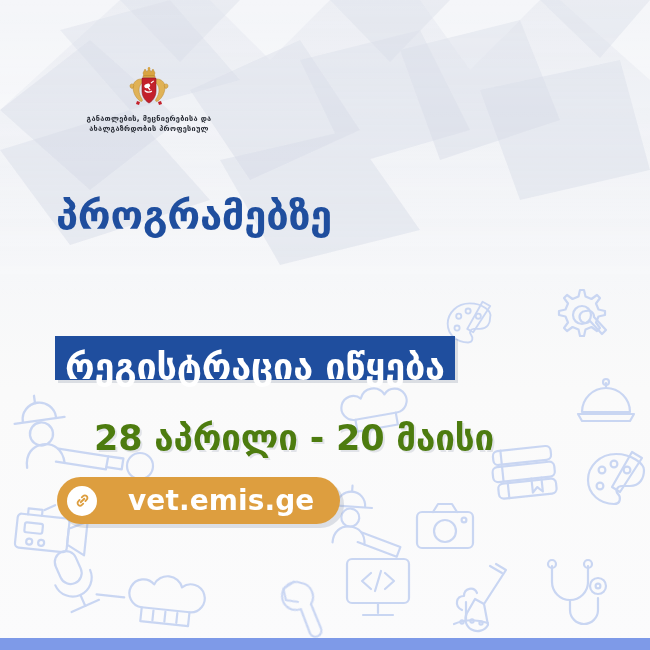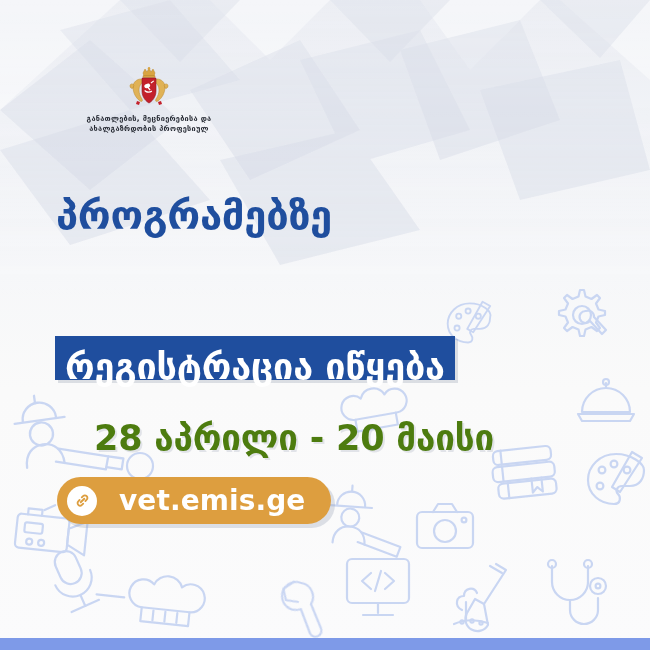--- a/index.html
+++ b/index.html
@@ -127,21 +127,21 @@
   .url-pill {
     position: absolute;
     left: 57px;
     top: 477px;
     height: 47px;
     padding: 0 26px 0 10px;
     border-radius: 24px;
     background: #dd9e3f;
     display: flex;
     align-items: center;
-    gap: 22px;
+    gap: 31px;
     box-shadow: 4px 4px 0 rgba(150,160,180,0.30);
     cursor: pointer;
   }
   .link-badge {
     width: 30px;
     height: 30px;
     border-radius: 50%;
     background: #ffffff;
     display: flex;
     align-items: center;

